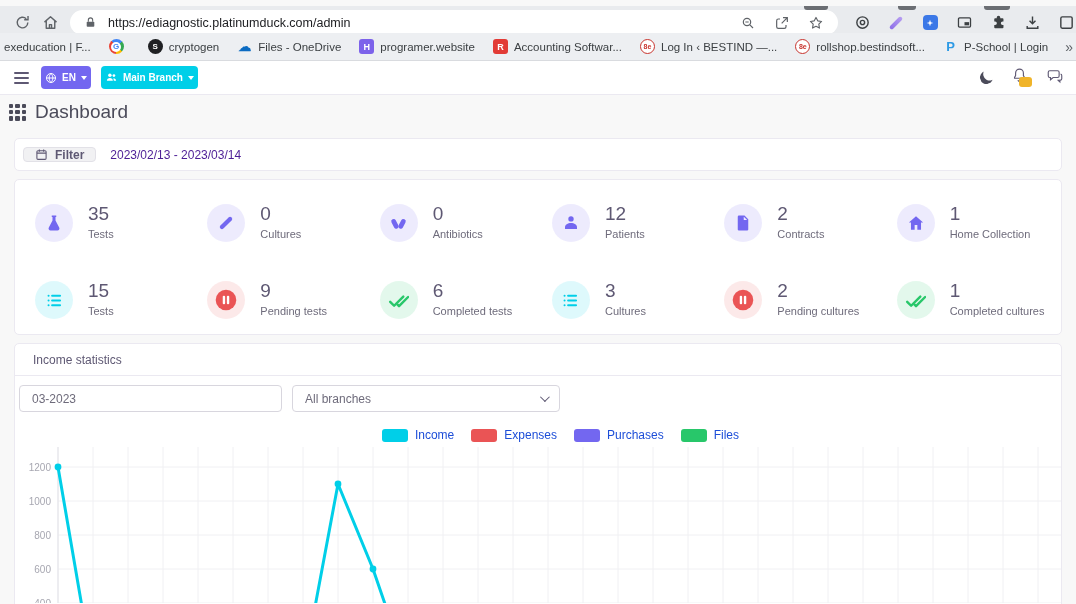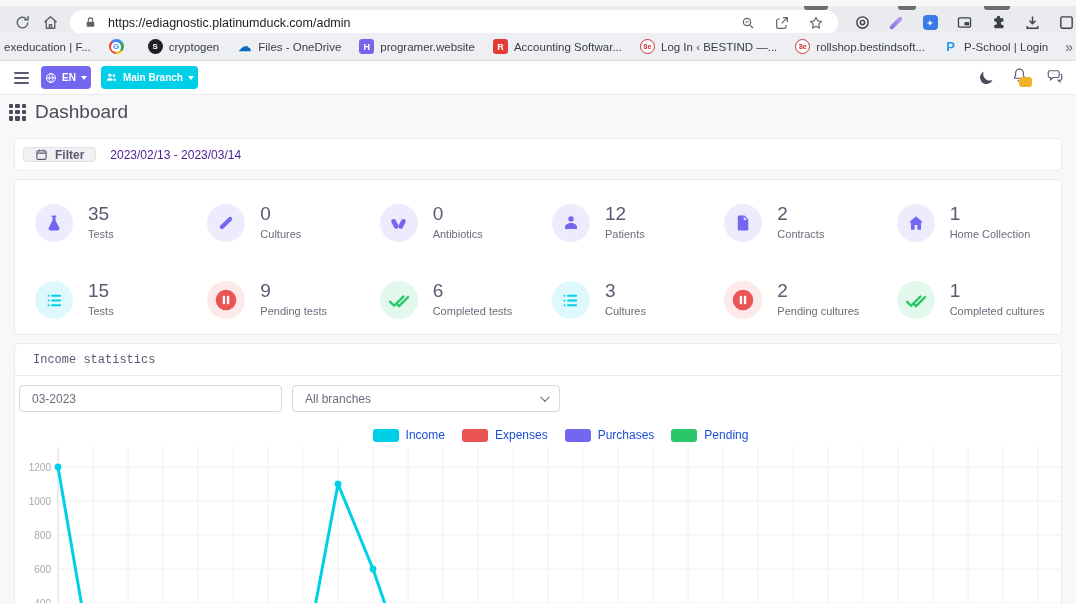--- a/index.html
+++ b/index.html
@@ -58,21 +58,21 @@
   .stat { display:flex; align-items:flex-start; gap:15px; padding-left:14px; }
   .stat-ico { width:38px; height:38px; border-radius:50%; display:flex; align-items:center; justify-content:center; flex:0 0 auto; }
   .c-purple { color:#7367f0; background:rgba(115,103,240,.13); }
   .c-cyan   { color:#00cfe8; background:rgba(0,207,232,.13); }
   .c-red    { color:#ea5455; background:rgba(234,84,85,.13); }
   .c-green  { color:#28c76a; background:rgba(40,199,111,.13); }
   .stat-val { font-size:19px; color:#5e5873; font-weight:500; line-height:1.05; }
   .stat-label { font-size:11px; color:#6e6b7b; margin-top:4px; }
 
   .income-card { position:absolute; top:343px; left:14px; right:14px; height:320px; }
-  .income-head { padding:9px 18px 8px; font-size:12px; color:#5e5873; border-bottom:1px solid #ebe9f1;font-family:Liberation Mono, monospace; }
+  .income-head { padding:9px 18px 8px; font-size:12px; color:#5e5873; border-bottom:1px solid #ebe9f1; }
   .income-controls { display:flex; gap:10px; padding:9px 4px 0; }
   .ctl { height:27px; border:1px solid #d8d6de; border-radius:4px; font-size:12px; color:#6e6b7b; display:flex; align-items:center; padding:0 12px; background:#fff; cursor:pointer; }
   .ctl-month { width:263px; }
   .ctl-branch { width:268px; justify-content:space-between; }
   .sel-chevron { width:7px; height:7px; border-right:1.6px solid #5e5873; border-bottom:1.6px solid #5e5873; transform:rotate(45deg) translateY(-2px); }
   .legend { display:flex; justify-content:center; gap:17px; margin:16px 0 0 45px; font-size:12px; color:#1d4ed8; }
   .legend-item { display:flex; align-items:center; gap:7px; cursor:pointer; }
   .sw { width:26px; height:13px; border-radius:3px; }
   .chart-wrap { margin-top:5px; overflow:hidden; }
 </style>
@@ -471,21 +471,21 @@
         <span class="legend-item">
           <span class="sw" style="background: rgb(234, 84, 85);"></span>
           <span>Expenses</span>
         </span>
         <span class="legend-item">
           <span class="sw" style="background: rgb(115, 103, 240);"></span>
           <span>Purchases</span>
         </span>
         <span class="legend-item">
           <span class="sw" style="background: rgb(40, 199, 106);"></span>
-          <span>Pending</span>
+          <span>Files</span>
         </span>
       </div>
     <div class="chart-wrap">
       <svg id="income-chart" width="1048" height="156" viewBox="0 0 1048 156">
           <line x1="43" y1="0" x2="43" y2="156" stroke="#f0f0f3" stroke-width="1"></line>
           <line x1="78" y1="0" x2="78" y2="156" stroke="#f0f0f3" stroke-width="1"></line>
           <line x1="113" y1="0" x2="113" y2="156" stroke="#f0f0f3" stroke-width="1"></line>
           <line x1="148" y1="0" x2="148" y2="156" stroke="#f0f0f3" stroke-width="1"></line>
           <line x1="183" y1="0" x2="183" y2="156" stroke="#f0f0f3" stroke-width="1"></line>
           <line x1="218" y1="0" x2="218" y2="156" stroke="#f0f0f3" stroke-width="1"></line>

